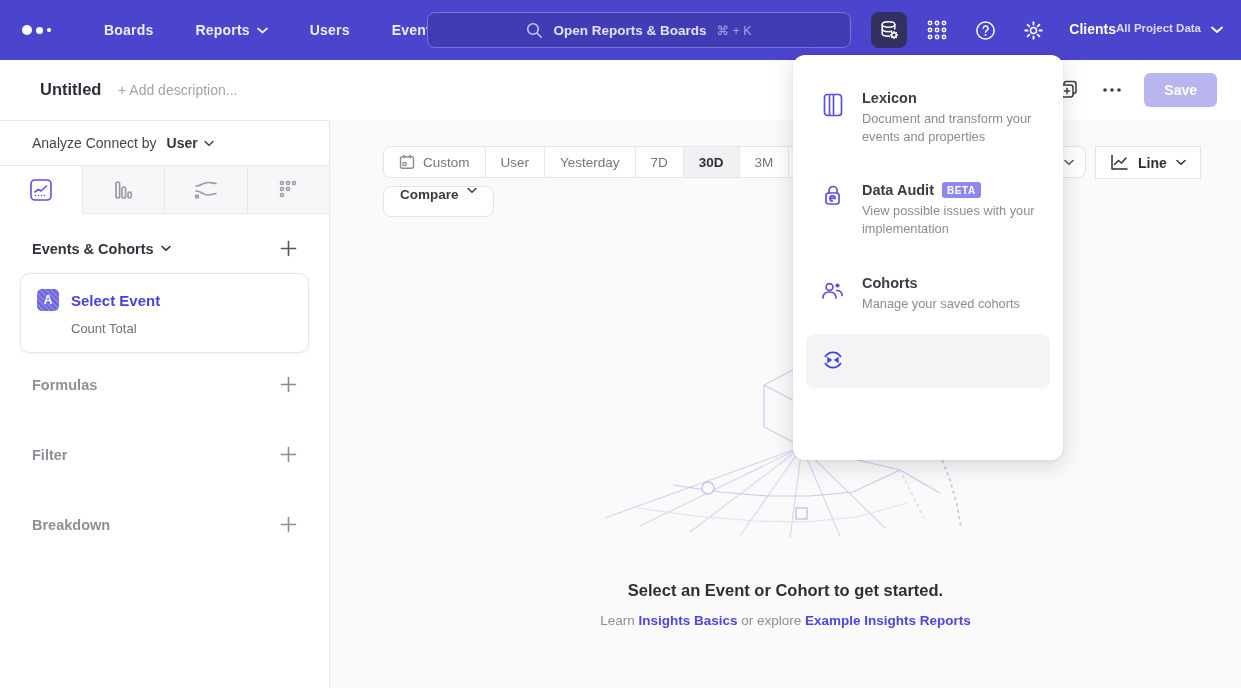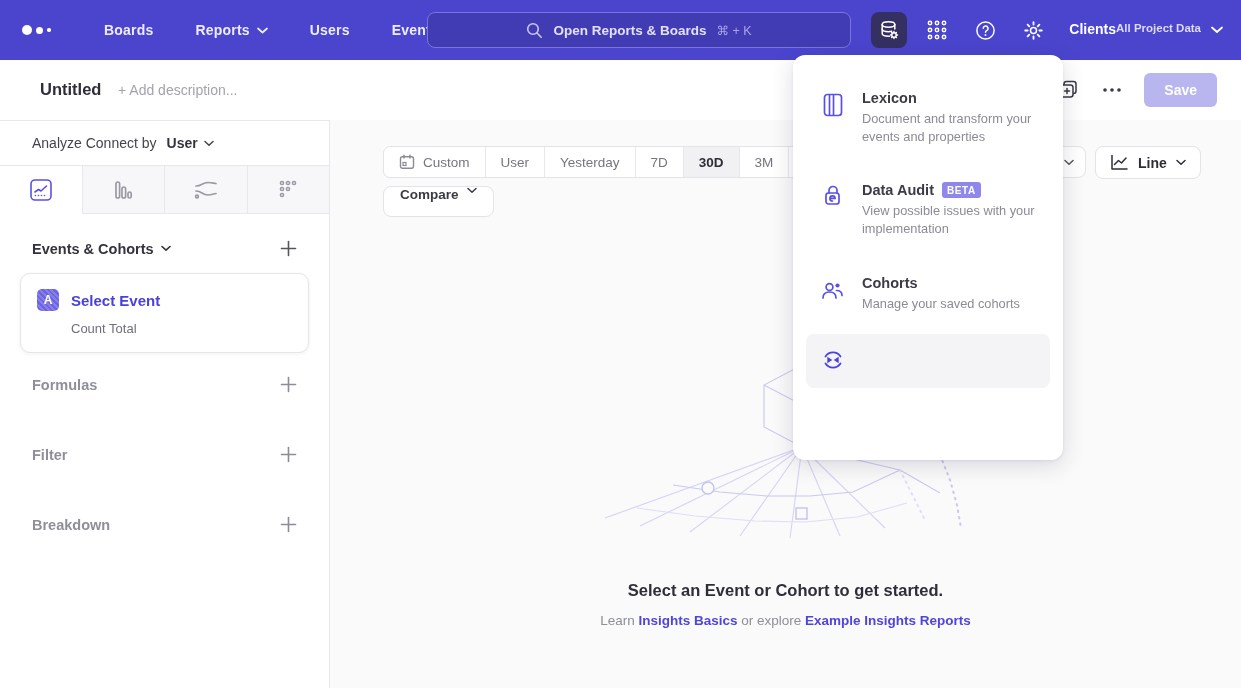--- a/index.html
+++ b/index.html
@@ -54,21 +54,21 @@
   .side-row { position:absolute; left:0; right:0; display:flex; align-items:center; justify-content:space-between; padding:0 32px; }
   .plusbtn { cursor:pointer; display:flex; align-items:center; }
 
   
   .seggroup { position:absolute; left:383px; top:146px; height:32px; display:inline-flex; background:#fff; border:1px solid #e3e3e8; border-radius:7px; overflow:hidden; z-index:2; }
   .seg { display:flex; align-items:center; gap:8px; padding:0 15px; font-size:13.5px; color:#75757f; border-right:1px solid #e8e8ec; cursor:pointer; white-space:nowrap; }
   .seg:last-child { border-right:none; }
   .seg.selected { background:#f1f1f4; color:#2e2e38; font-weight:700; }
   .comparebtn { position:absolute; left:383px; top:186px; height:31px; display:inline-flex; align-items:flex-start; gap:8px; padding:0 16px; background:#fff; border:1px solid #e3e3e8; border-radius:8px; font-size:13.5px; font-weight:600; color:#3a3a45; cursor:pointer; z-index:2; }
   .cutbtn { position:absolute; left:1004px; top:146px; width:82px; height:32px; background:#fff; border:1px solid #e3e3e8; border-radius:8px; display:flex; align-items:center; justify-content:flex-end; padding-right:11px; color:#55555f; z-index:2; cursor:pointer; }
-  .linebtn { position:absolute; left:1095px; top:146px; height:33px; display:inline-flex; align-items:center; gap:9px; padding:0 14px; background:#fff; border:1px solid #e3e3e8; border-radius:8px; font-size:14px; font-weight:600; color:#2e2e38; cursor:pointer; z-index:2; }
+  .linebtn { position:absolute; left:1095px; top:146px; height:33px; display:inline-flex; align-items:center; gap:9px; padding:0 14px; background:#fff; border:1px solid #e3e3e8; border-radius:0; font-size:14px; font-weight:600; color:#2e2e38; cursor:pointer; z-index:2; }
 
   
   .wireframe { position:absolute; left:595px; top:360px; z-index:1; }
   .es-title { position:absolute; left:330px; right:0; top:581px; text-align:center; font-size:16.5px; font-weight:700; color:#2e2e38; z-index:1; }
   .es-sub { position:absolute; left:330px; right:0; top:613px; text-align:center; font-size:13.5px; color:#8e8e98; z-index:1; }
   .es-sub a { color:#4f45dd; font-weight:700; text-decoration:none; cursor:pointer; }
 
   
   .menu { position:absolute; left:793px; top:55px; width:270px; height:405px; background:#fff; border-radius:12px;
           box-shadow:0 5px 22px rgba(35,35,80,.16), 0 1px 3px rgba(35,35,80,.08); z-index:40; padding:24px 13px 13px 13px; }

